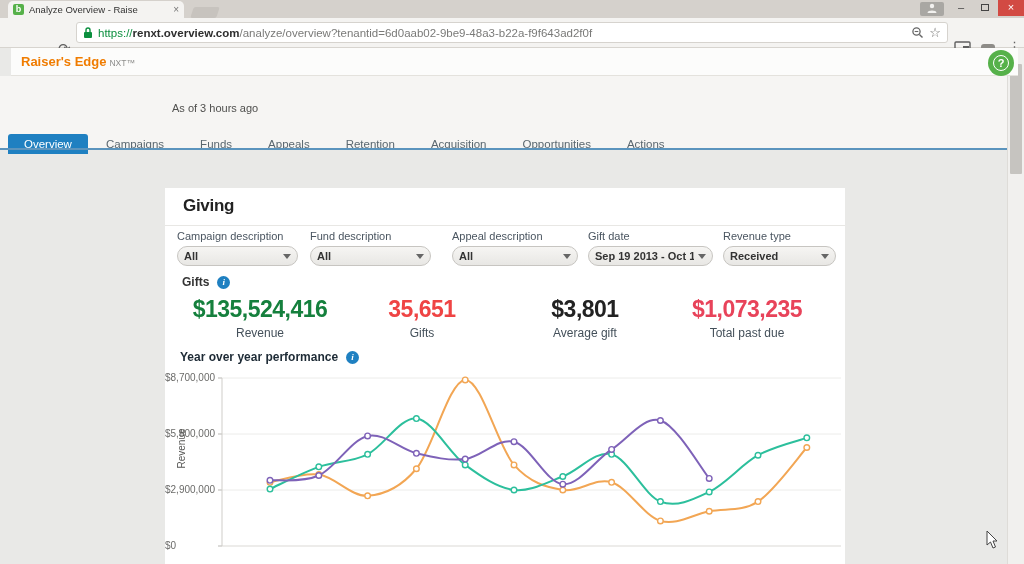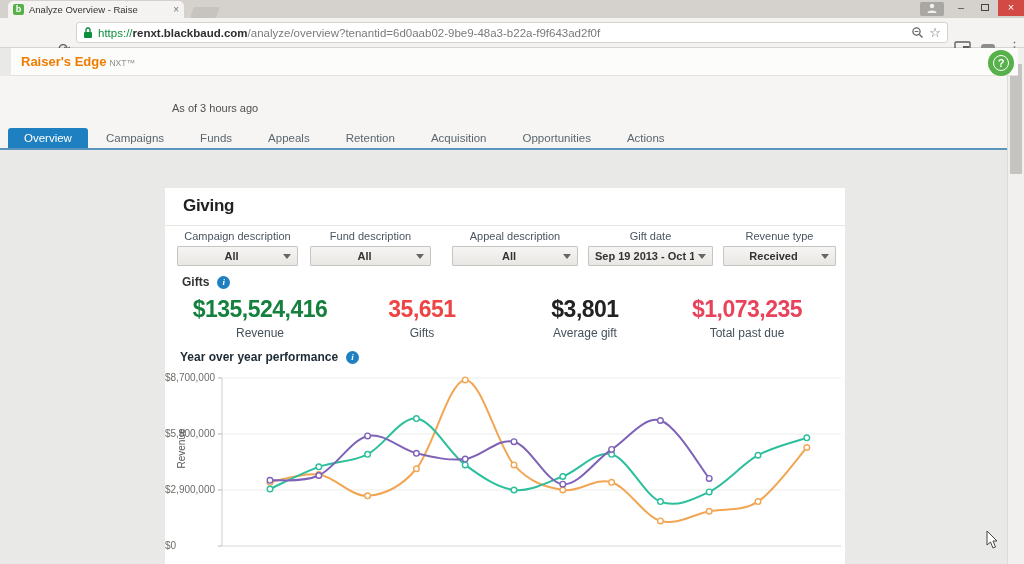--- a/index.html
+++ b/index.html
@@ -49,41 +49,41 @@
   .help-btn { position:absolute; left:988px; top:50px; width:26px; height:26px; border-radius:50%; background:var(--brand-green);
               display:flex; align-items:center; justify-content:center; z-index:5; }
   .help-q { width:16px; height:16px; border:1.5px solid #fff; border-radius:50%; color:#fff; font-size:11px;
             line-height:15px; text-align:center; font-weight:bold; }
 
   
   .pageheader { position:absolute; left:0; top:76px; width:1007px; height:74px; background:#f6f5f3; }
   .page-title { position:absolute; left:10px; top:10px; font-size:27px; font-weight:300; color:#2f2f2f; letter-spacing:-0.5px; }
   .page-subtitle { position:absolute; left:172px; top:26px; font-size:11px; color:#4f4f4d; }
 
-  .tabrow { position:absolute; left:0; top:128px; height:20px; display:flex; align-items:flex-start; }
+  .tabrow { position:absolute; left:0; top:134px; height:20px; display:flex; align-items:flex-start; }
   .tab { font-size:11.5px; color:#5a676f; padding:4px 18px; white-space:nowrap; }
   .tab.active { background:var(--accent-blue); color:#fff; border-radius:3px 3px 0 0; margin-left:8px; padding:4px 16px; }
   .tab-underline { position:absolute; left:0; top:148px; width:1007px; height:2px; background:var(--tab-underline); }
 
   
   .viewbar { position:absolute; left:855px; top:160px; width:150px; height:18px; font-size:11px; color:#3c3c3a; }
   .view-label { position:absolute; right:65px; top:3px; white-space:nowrap; }
   .icon-btn { position:absolute; top:0; width:18px; height:18px; background:#f2f1ef; border:1px solid #b9b7b2; border-radius:2px;
               display:flex; align-items:center; justify-content:center; }
   .icon-btn.clock { right:38px; }
   .icon-btn.print { right:13px; }
 
   
   .panel { position:absolute; left:165px; top:188px; width:680px; height:472px; background:#fff; }
   .panel-title { position:absolute; left:18px; top:8px; font-size:17px; font-weight:bold; color:#222; letter-spacing:-0.3px; }
   .panel-sep { position:absolute; left:0; top:37px; width:680px; height:1px; background:#e8e7e4; }
 
-  .filter { position:absolute; top:42px;text-align:center; }
+  .filter { position:absolute; top:42px; }
   .filter-label { font-size:11px; color:#4a5560; margin-bottom:4px; }
-  .selectbox { height:20px; background:linear-gradient(#f6f5f3,#e8e7e4); border:1px solid #c7c5c1; border-radius:1px;
+  .selectbox { height:20px; background:linear-gradient(#f6f5f3,#e8e7e4); border:1px solid #c7c5c1; border-radius:10px;
                display:flex; align-items:center; padding:0 6px; }
   .select-value { font-size:11px; font-weight:bold; color:#333; white-space:nowrap; overflow:hidden; flex:1; }
   .caret { width:0; height:0; border-left:4px solid transparent; border-right:4px solid transparent;
            border-top:5px solid #666; margin-left:4px; flex:0 0 auto; }
 
   .gifts-row { position:absolute; left:17px; top:87px; display:flex; align-items:center; gap:8px; }
   .gifts-label { font-size:12px; font-weight:bold; color:#333; }
   .info-icon { width:13px; height:13px; border-radius:50%; background:var(--accent-blue); color:#fff; font-size:9px;
                font-weight:bold; font-style:italic; line-height:13px; text-align:center; font-family:"Liberation Serif",serif; }
 
@@ -127,21 +127,21 @@
 
   <div class="toolbar">
     <span class="navic" style="left:12px">←</span>
     <span class="navic fwd" style="left:36px">→</span>
     <span class="navic" style="left:58px">⟳</span>
     <div class="urlbox">
       <svg class="urlicon" width="10" height="13" viewBox="0 0 10 13">
         <rect x="1" y="6" width="8" height="6" rx="1" fill="#0b8f3e"></rect>
         <path d="M3 6 V4 a2 2 0 0 1 4 0 V6" fill="none" stroke="#0b8f3e" stroke-width="1.4"></path>
       </svg>
-      <span class="urltext"><span class="proto">https://</span><span class="host">renxt.blackbaud.com</span><span class="path">/analyze/overview?tenantid=6d0aab02-9be9-48a3-b22a-f9f643ad2f0f</span></span>
+      <span class="urltext"><span class="proto">https://</span><span class="host">renxt.overview.com</span><span class="path">/analyze/overview?tenantid=6d0aab02-9be9-48a3-b22a-f9f643ad2f0f</span></span>
       <svg class="urlicon" width="13" height="13" viewBox="0 0 13 13">
         <circle cx="5.5" cy="5.5" r="3.6" fill="none" stroke="#666" stroke-width="1.3"></circle>
         <line x1="8.4" y1="8.4" x2="11.5" y2="11.5" stroke="#666" stroke-width="1.4"></line>
         <line x1="3.7" y1="5.5" x2="7.3" y2="5.5" stroke="#666" stroke-width="1.1"></line>
       </svg>
       <span style="font-size:13px;color:#6b6b69">☆</span>
     </div>
     <svg class="toolic" style="left:954px" width="17" height="13" viewBox="0 0 17 13">
       <rect x="1" y="1" width="15" height="10" rx="1" fill="none" stroke="#5f5f5f" stroke-width="1.4"></rect>
       <rect x="9" y="5" width="6" height="5" fill="#5f5f5f"></rect>

